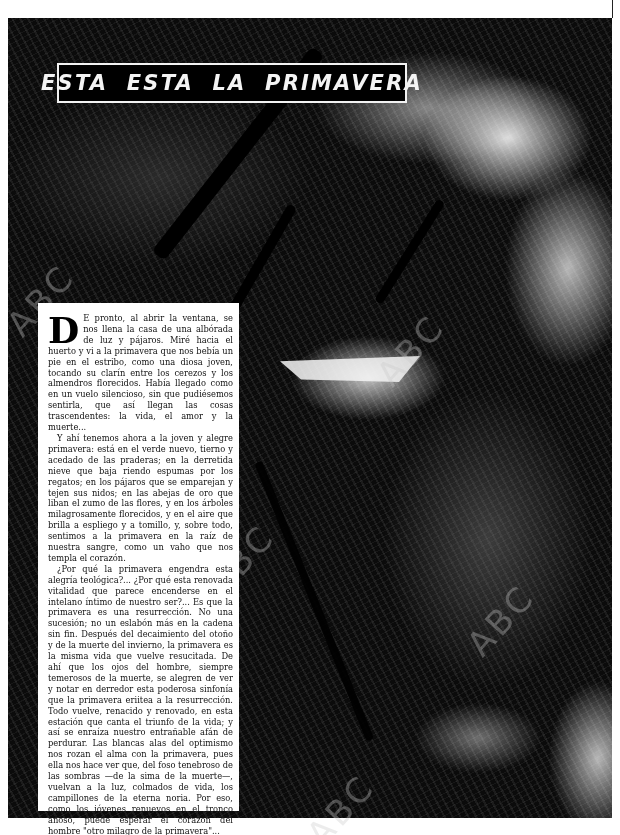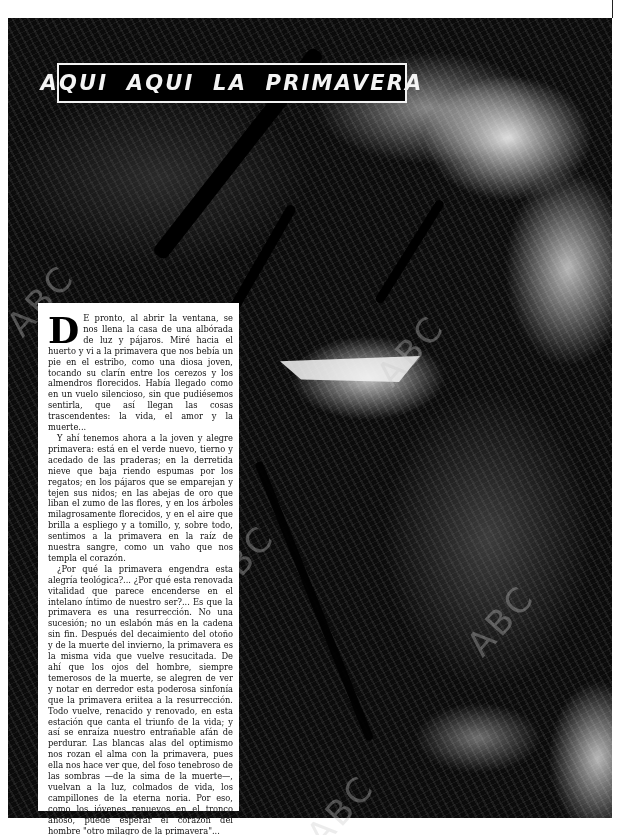--- a/index.html
+++ b/index.html
@@ -79,21 +79,21 @@
   <div class="boat"></div>
 </div>
 
 <div class="watermark" style="left:0px;top:280px;">ABC</div>
 <div class="watermark" style="left:370px;top:330px;">ABC</div>
 <div class="watermark" style="left:200px;top:540px;">ABC</div>
 <div class="watermark" style="left:460px;top:600px;">ABC</div>
 <div class="watermark" style="left:300px;top:790px;">ABC</div>
 
 <div class="headline-box">
-  <span class="headline">AQUI AQUI LA PRIMAVERA</span>
+  <span class="headline">ESTA ESTA LA PRIMAVERA</span>
 </div>
 
 <div class="text-box">
   <p class="para first">
     <span class="dropcap">D</span><span>E pronto, al abrir la ventana, se nos llena la casa de una albórada de luz y pájaros. Miré hacia el huerto y vi a la primavera que nos bebía un pie en el estribo, como una diosa joven, tocando su clarín entre los cerezos y los almendros florecidos. Había llegado como en un vuelo silencioso, sin que pudiésemos sentirla, que así llegan las cosas trascendentes: la vida, el amor y la muerte...</span>
   </p>
   <p class="para">Y ahí tenemos ahora a la joven y alegre primavera: está en el verde nuevo, tierno y acedado de las praderas; en la derretida nieve que baja riendo espumas por los regatos; en los pájaros que se emparejan y tejen sus nidos; en las abejas de oro que liban el zumo de las flores, y en los árboles milagrosamente florecidos, y en el aire que brilla a espliego y a tomillo, y, sobre todo, sentimos a la primavera en la raíz de nuestra sangre, como un vaho que nos templa el corazón.</p>
   <p class="para">¿Por qué la primavera engendra esta alegría teológica?... ¿Por qué esta renovada vitalidad que parece encenderse en el intelano íntimo de nuestro ser?... Es que la primavera es una resurrección. No una sucesión; no un eslabón más en la cadena sin fin. Después del decaimiento del otoño y de la muerte del invierno, la primavera es la misma vida que vuelve resucitada. De ahí que los ojos del hombre, siempre temerosos de la muerte, se alegren de ver y notar en derredor esta poderosa sinfonía que la primavera eriitea a la resurrección. Todo vuelve, renacido y renovado, en esta estación que canta el triunfo de la vida; y así se enraíza nuestro entrañable afán de perdurar. Las blancas alas del optimismo nos rozan el alma con la primavera, pues ella nos hace ver que, del foso tenebroso de las sombras —de la sima de la muerte—, vuelvan a la luz, colmados de vida, los campillones de la eterna noria. Por eso, como los jóvenes renuevos en el tronco añoso, puede esperar el corazón del hombre "otro milagro de la primavera"...</p>
 
 </div>

